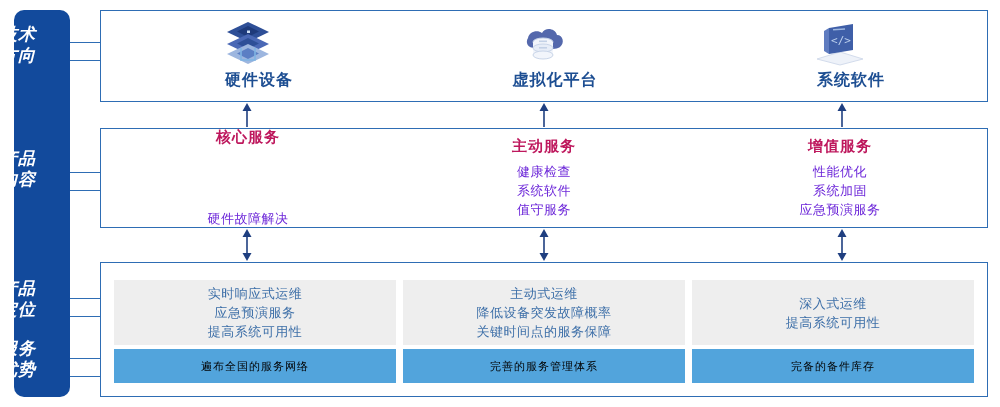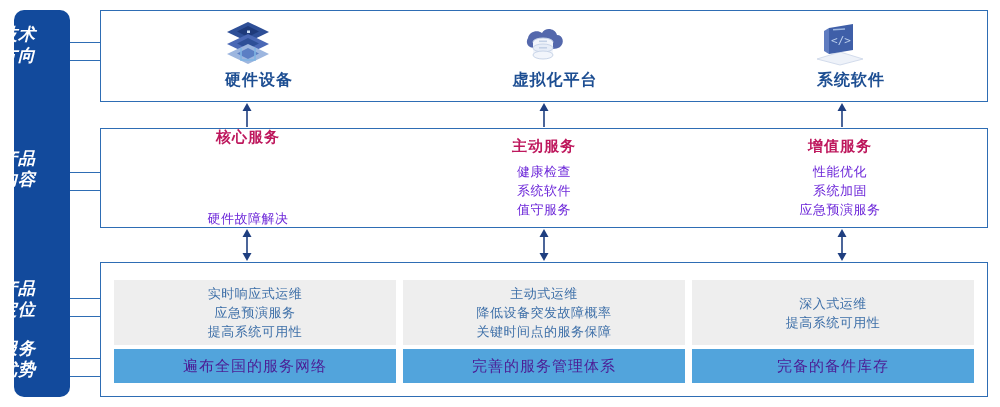--- a/index.html
+++ b/index.html
@@ -66,21 +66,21 @@
   }
   .grey-line{font-size:13px;color:#3D6FA8;line-height:19px;letter-spacing:0.5px;}
 
   .banner-row{
     position:absolute;left:114px;top:349px;width:860px;height:34px;
     display:flex;justify-content:space-between;
   }
   .banner{
     width:282px;height:34px;background:#52A4DC;
     display:flex;align-items:center;justify-content:center;
-    color:#4c1d95;font-size:15px;letter-spacing:1px;
+    color:#000000;font-size:11px;letter-spacing:1px;
   }
 
   
   .arrow{position:absolute;}
 </style>
 </head>
 <body>
 
 <div class="canvas">
 

